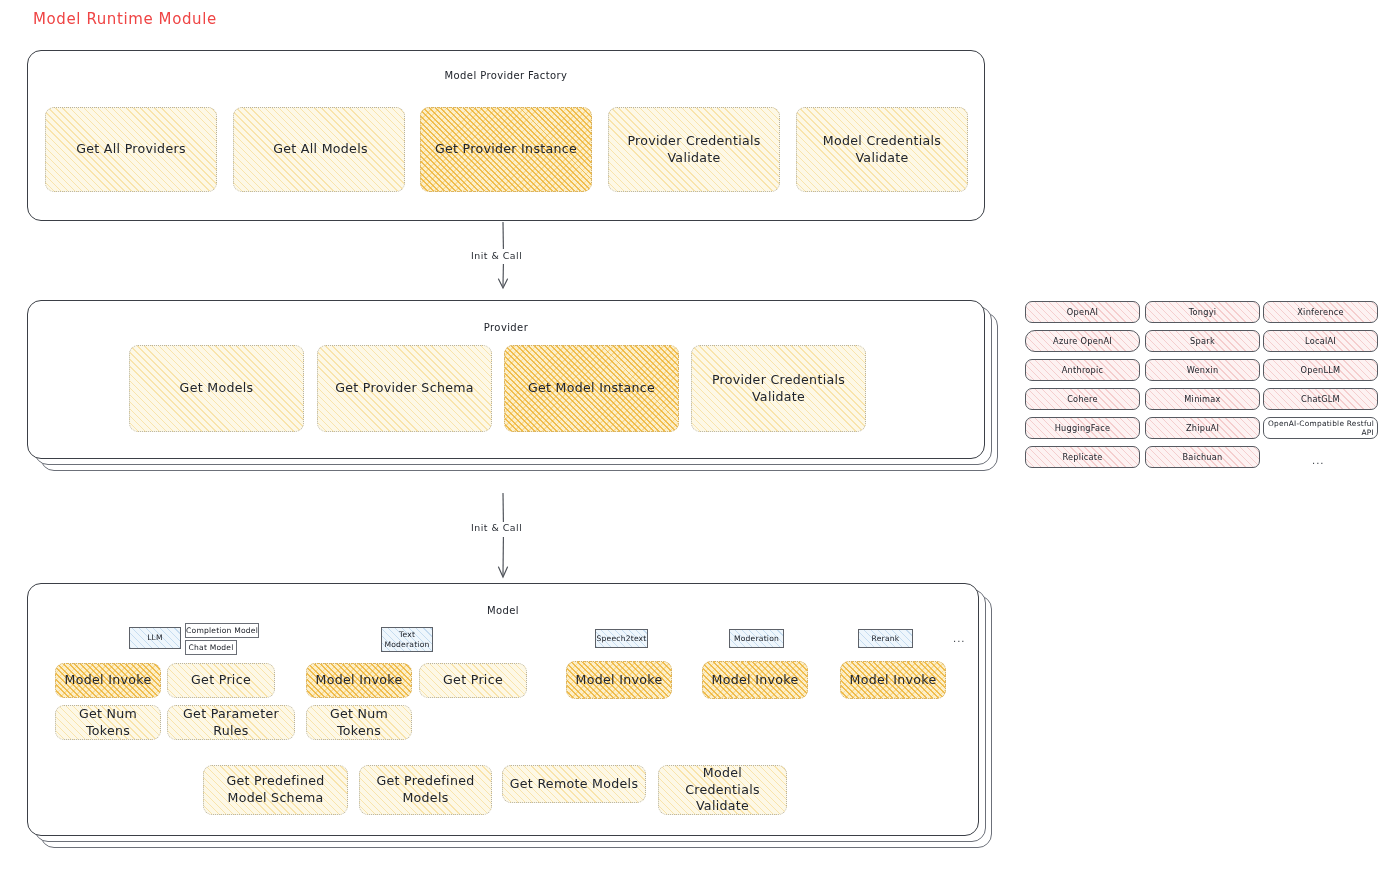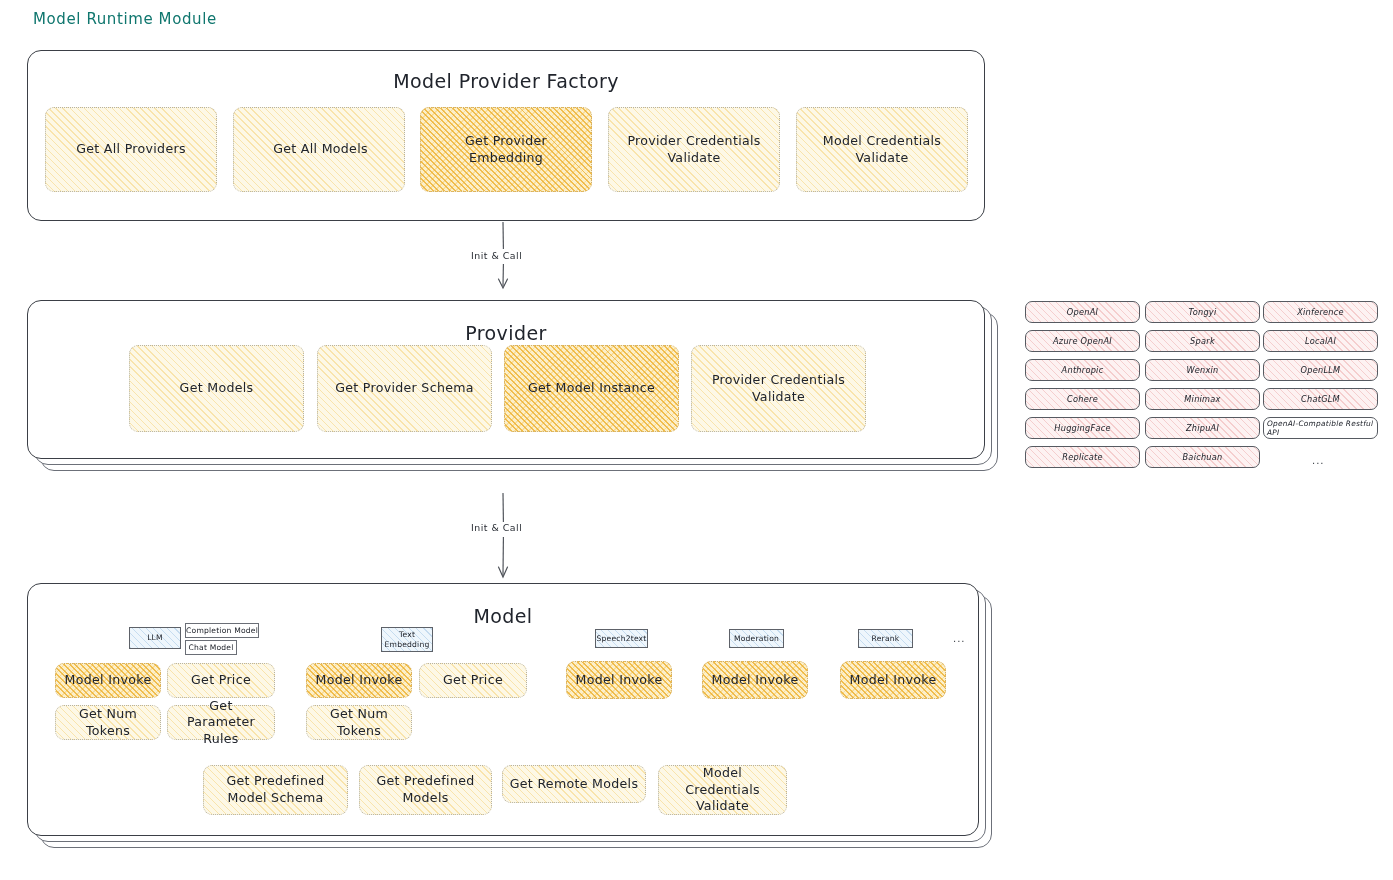--- a/index.html
+++ b/index.html
@@ -14,21 +14,21 @@
     color: #1f2430;
   }
 
   
   .page-title {
     position: absolute;
     left: 33px;
     top: 10px;
     font-size: 15px;
     letter-spacing: 0.6px;
-    color: #0f766e;
+    color: #ef4444;
   }
 
   
   .shell {
     position: absolute;
     background: #ffffff;
     border: 1.15px solid #3b3f46;
     border-radius: 14px;
   }
   .shell-stack {
@@ -37,21 +37,21 @@
     border: 1.15px solid #6c7079;
     border-radius: 14px;
     z-index: 0;
   }
   .shell-main { z-index: 3; }
 
   .shell-title {
     position: absolute;
     left: 0; right: 0;
     text-align: center;
-    font-size: 19px;
+    font-size: 10px;
     letter-spacing: 0.4px;
     color: #20242c;
   }
 
   
   .node {
     position: absolute;
     border-radius: 9px;
     border: 1.1px dotted #b7b2a0;
     display: flex;
@@ -117,27 +117,26 @@
   }
 
   
   .provider-chip {
     position: absolute;
     border-radius: 7px;
     border: 1.05px solid #565a61;
     display: flex;
     align-items: center;
     justify-content: center;
-    text-align: left;
+    text-align: right;
     font-size: 8.2px;
     letter-spacing: 0.25px;
     color: #20242c;
     padding: 3px 3px;
     z-index: 5;
-    font-style: italic;
   }
   .provider-ellipsis {
     position: absolute;
     font-size: 10px;
     color: #3a3e45;
     letter-spacing: 1px;
     z-index: 5;
   }
 
   
@@ -186,21 +185,21 @@
   <div class="shell-title" style="top:19px;">Model Provider Factory</div>
 </div>
 
 <div class="node fill-yellow" style="left:45px; top:107px; width:172px; height:85px;">
   <span>Get All Providers</span>
 </div>
 <div class="node fill-yellow" style="left:233px; top:107px; width:172px; height:85px;padding-left:9px;">
   <span>Get All Models</span>
 </div>
 <div class="node fill-orange" style="left:420px; top:107px; width:172px; height:85px;">
-  <span>Get Provider Embedding</span>
+  <span>Get Provider Instance</span>
 </div>
 <div class="node fill-yellow" style="left:608px; top:107px; width:172px; height:85px;">
   <span>Provider Credentials Validate</span>
 </div>
 <div class="node fill-yellow" style="left:796px; top:107px; width:172px; height:85px;">
   <span>Model Credentials Validate</span>
 </div>
 
 <div class="arrow-wrap" style="left:478px; top:222px; width:60px; height:72px;">
   <svg width="60" height="72" viewBox="0 0 60 72">
@@ -228,21 +227,21 @@
 </div>
 <div class="node fill-yellow" style="left:691px; top:345px; width:175px; height:87px;">
   <span>Provider Credentials Validate</span>
 </div>
 
 <div>
 
   <div class="provider-chip fill-pink" style="left:1025px; top:301px; width:115px; height:22px;">
     <span>OpenAI</span>
   </div>
-  <div class="provider-chip fill-pink" style="left:1025px; top:330px; width:115px; height:22px;">
+  <div class="provider-chip fill-pink" style="left:1025px; top:330px; width:115px; height:22px;border-radius:10px;">
     <span>Azure OpenAI</span>
   </div>
   <div class="provider-chip fill-pink" style="left:1025px; top:359px; width:115px; height:22px;">
     <span>Anthropic</span>
   </div>
   <div class="provider-chip fill-pink" style="left:1025px; top:388px; width:115px; height:22px;">
     <span>Cohere</span>
   </div>
   <div class="provider-chip fill-pink" style="left:1025px; top:417px; width:115px; height:22px;">
     <span>HuggingFace</span>
@@ -315,26 +314,26 @@
 
 <div class="node fill-orange" style="left:55px; top:663px; width:106px; height:35px;">
   <span>Model Invoke</span>
 </div>
 <div class="node fill-yellow" style="left:167px; top:663px; width:108px; height:35px;">
   <span>Get Price</span>
 </div>
 <div class="node fill-yellow" style="left:55px; top:705px; width:106px; height:35px;">
   <span>Get Num Tokens</span>
 </div>
-<div class="node fill-yellow" style="left:167px; top:705px; width:108px; height:35px;">
+<div class="node fill-yellow" style="left:167px; top:705px; width:128px; height:35px;">
   <span>Get Parameter Rules</span>
 </div>
 
 <div class="type-tag fill-blue" style="left:381px; top:627px; width:52px; height:25px;">
-  <span>Text Embedding</span>
+  <span>Text Moderation</span>
 </div>
 <div class="node fill-orange" style="left:306px; top:663px; width:106px; height:35px;">
   <span>Model Invoke</span>
 </div>
 <div class="node fill-yellow" style="left:419px; top:663px; width:108px; height:35px;">
   <span>Get Price</span>
 </div>
 <div class="node fill-yellow" style="left:306px; top:705px; width:106px; height:35px;">
   <span>Get Num Tokens</span>
 </div>

